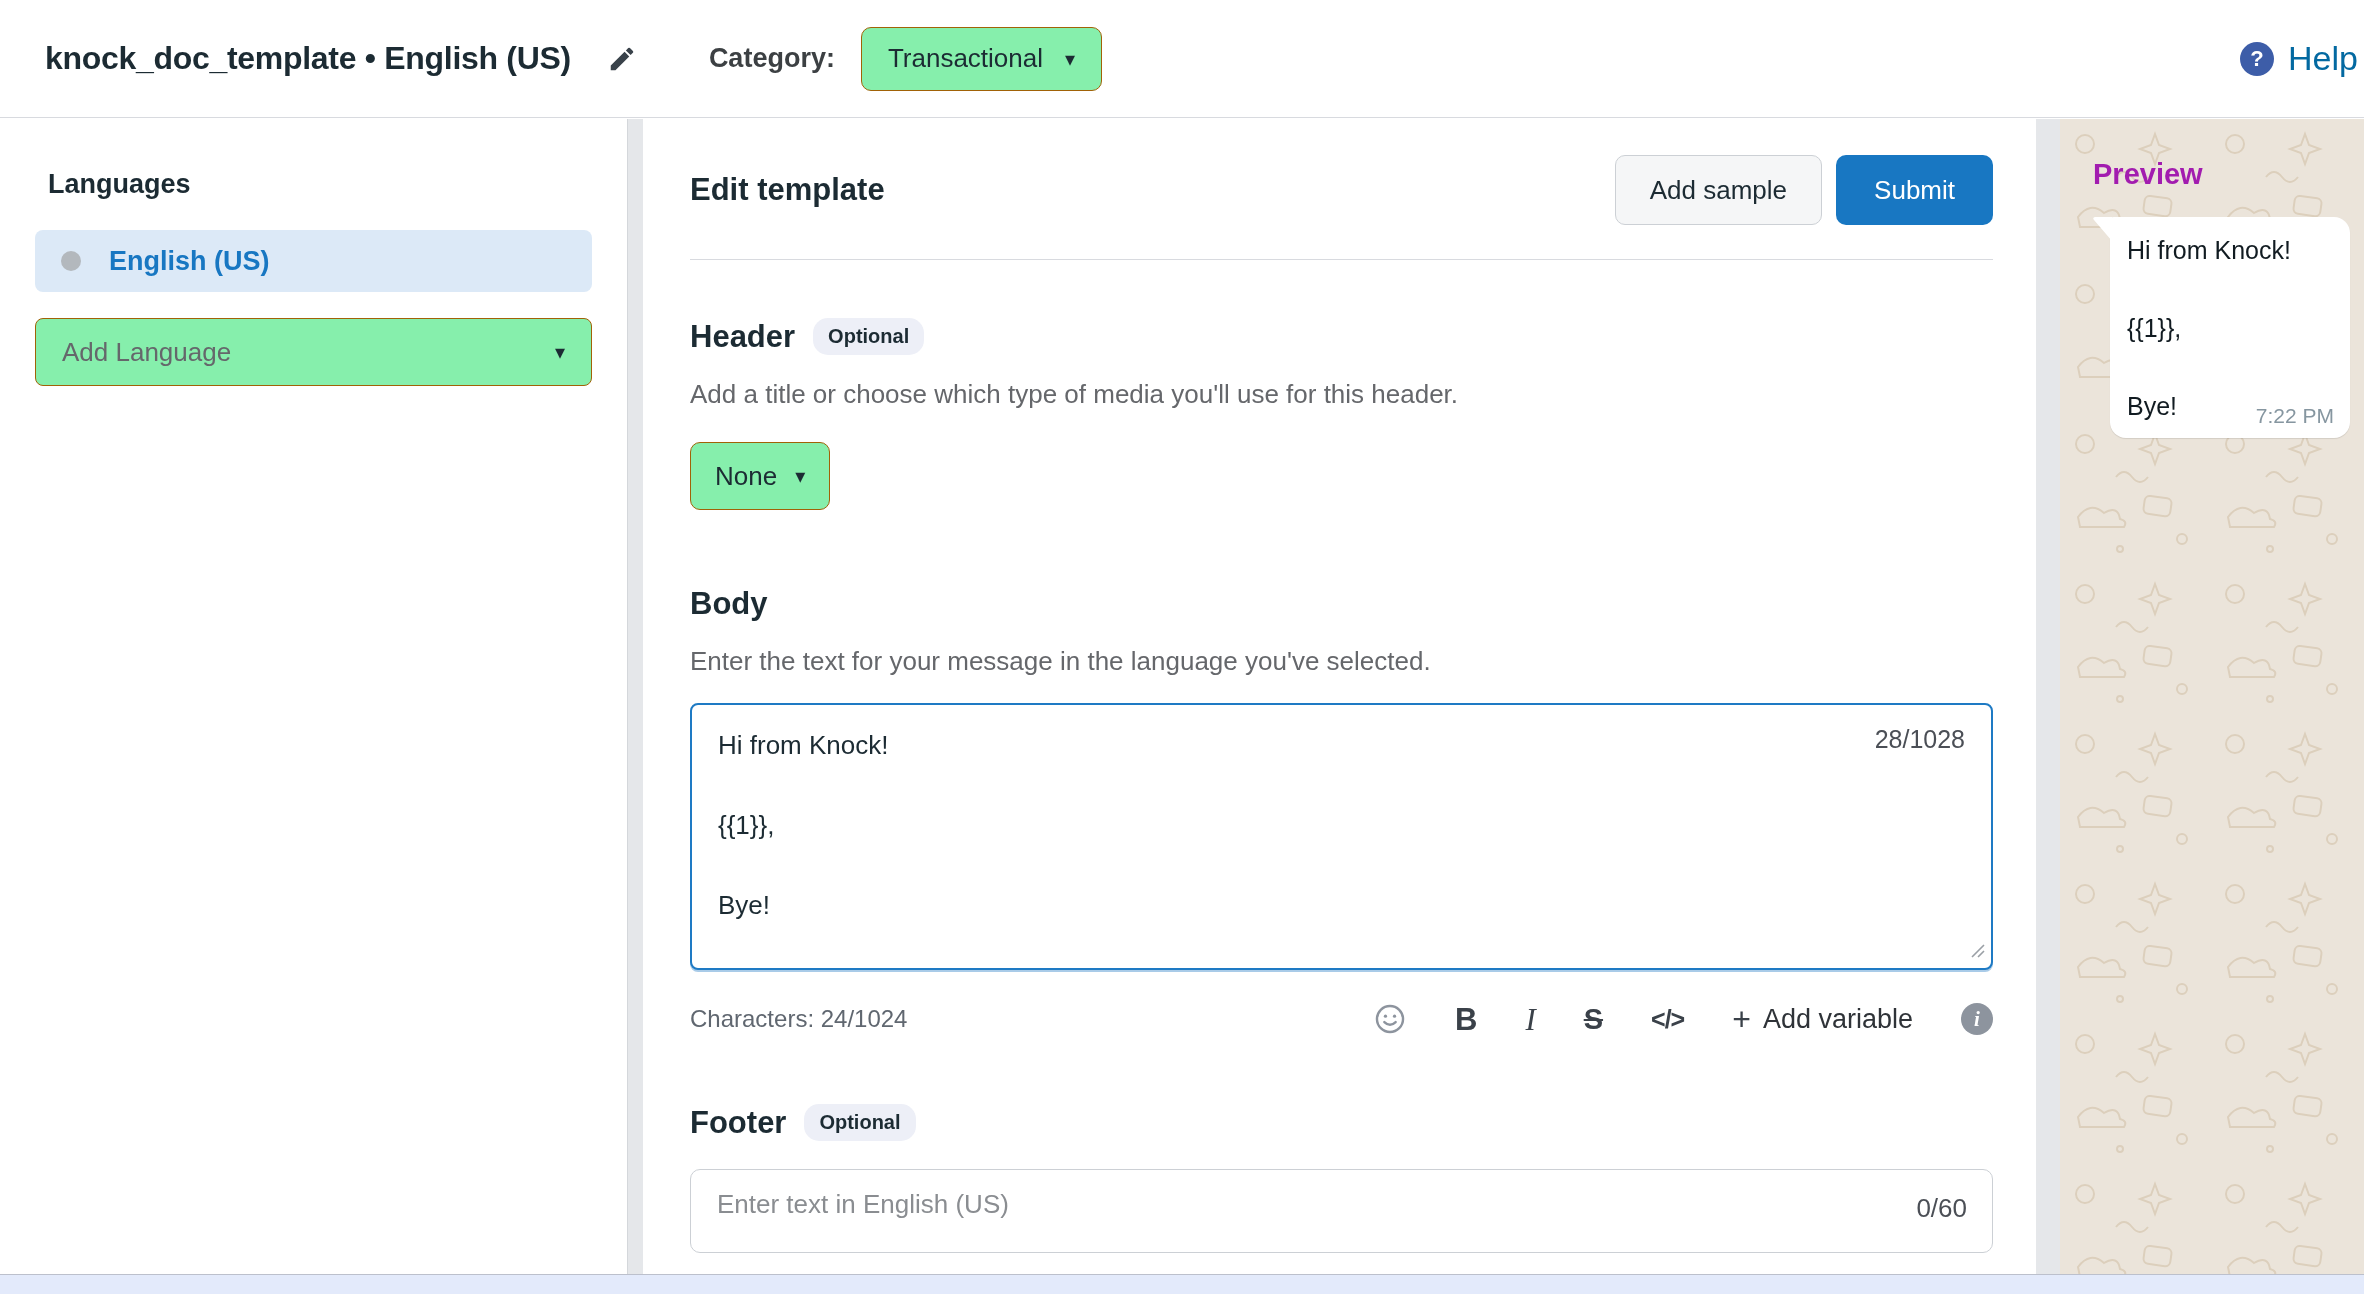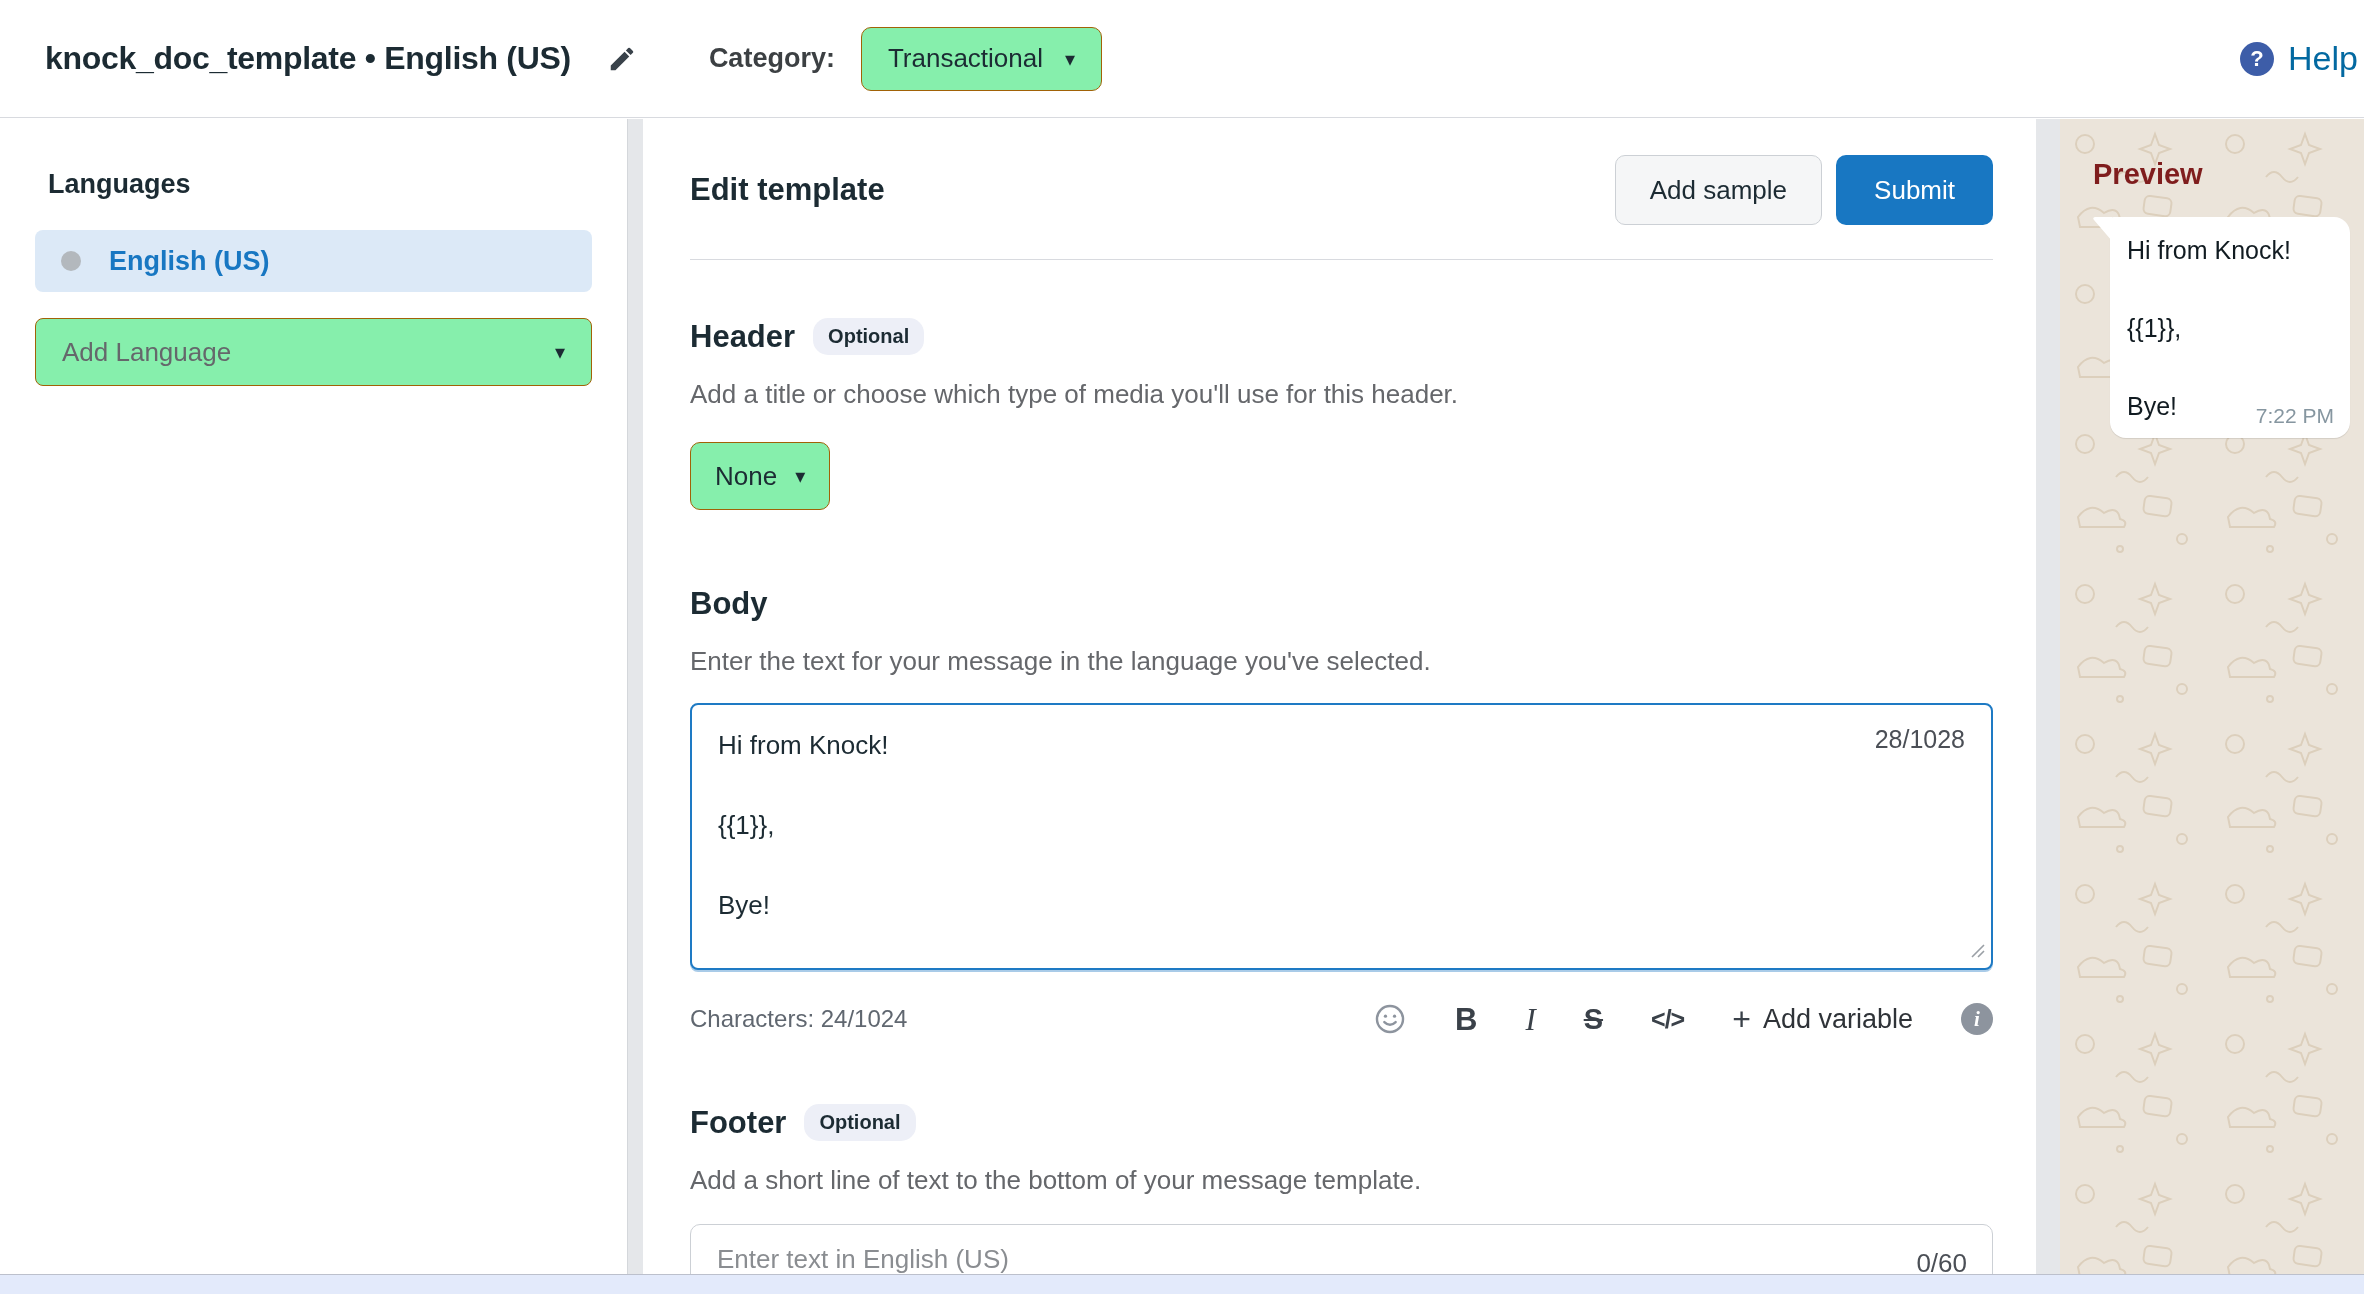--- a/index.html
+++ b/index.html
@@ -106,21 +106,21 @@
     padding:0 150px 14px 26px;outline:none;
   }
   .footer-input::placeholder{color:#8a8d91;}
   .input-counter{position:absolute;top:24px;right:26px;font-size:26px;color:#4b4f56;}
   
   .preview{
     position:absolute;left:2060px;top:119px;width:304px;height:1175px;background:#ebe4da;overflow:hidden;
   }
   .doodle{position:absolute;left:0;top:0;}
   .preview-content{position:relative;padding:33px 0 0 33px;}
-  .preview-title{font-size:29px;font-weight:700;color:#7f1d1d;margin:6px 0 0 0;}
+  .preview-title{font-size:29px;font-weight:700;color:#a21caf;margin:6px 0 0 0;}
   .bubble{
     position:relative;background:#fff;border-radius:16px;border-top-left-radius:4px;
     margin:26px 14px 0 17px;width:240px;min-height:218px;box-sizing:border-box;
     padding:14px 16px 12px 17px;box-shadow:0 1px 1px rgba(0,0,0,.10);
   }
   .bubble-tail{position:absolute;left:-18px;top:0;}
   .bubble-text{font-size:25px;line-height:39px;color:#111b21;white-space:pre-line;}
   .timestamp{position:absolute;right:16px;bottom:10px;font-size:21px;color:#8696a0;}
   
   .bottom-strip{
@@ -229,21 +229,20 @@
         </span>
         <span class="info-circle">i</span>
       </div>
     </div>
 
     
     <div class="sec-title footer-sec">
       <h3 class="sec-h">Footer</h3>
       <span class="badge">Optional</span>
     </div>
-    <p class="desc">Add a short line of text to the bottom of your message template.</p>
     <div class="input-wrap">
       <input class="footer-input" type="text" placeholder="Enter text in English (US)" style="">
       <span class="input-counter">0/60</span>
     </div>
   </main>
 
   <div class="vband band2"></div>
 
   <aside class="preview">
     <svg class="doodle" width="304" height="1175" xmlns="http://www.w3.org/2000/svg">

